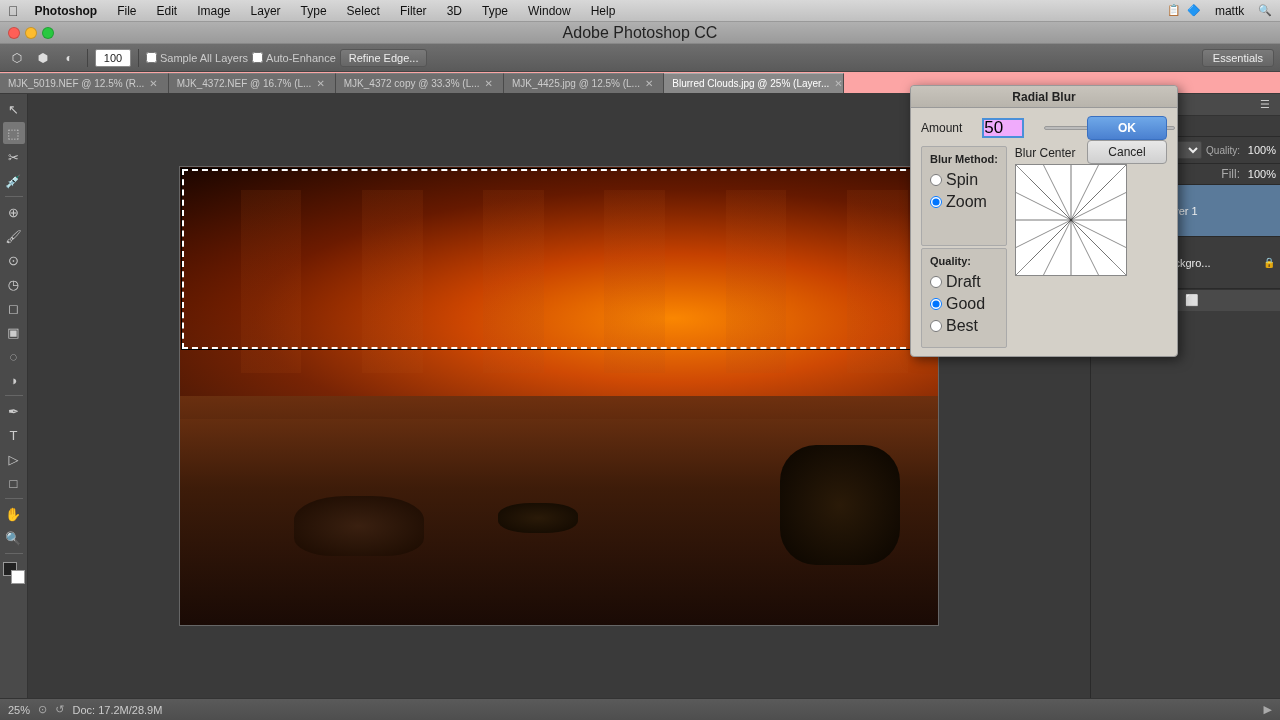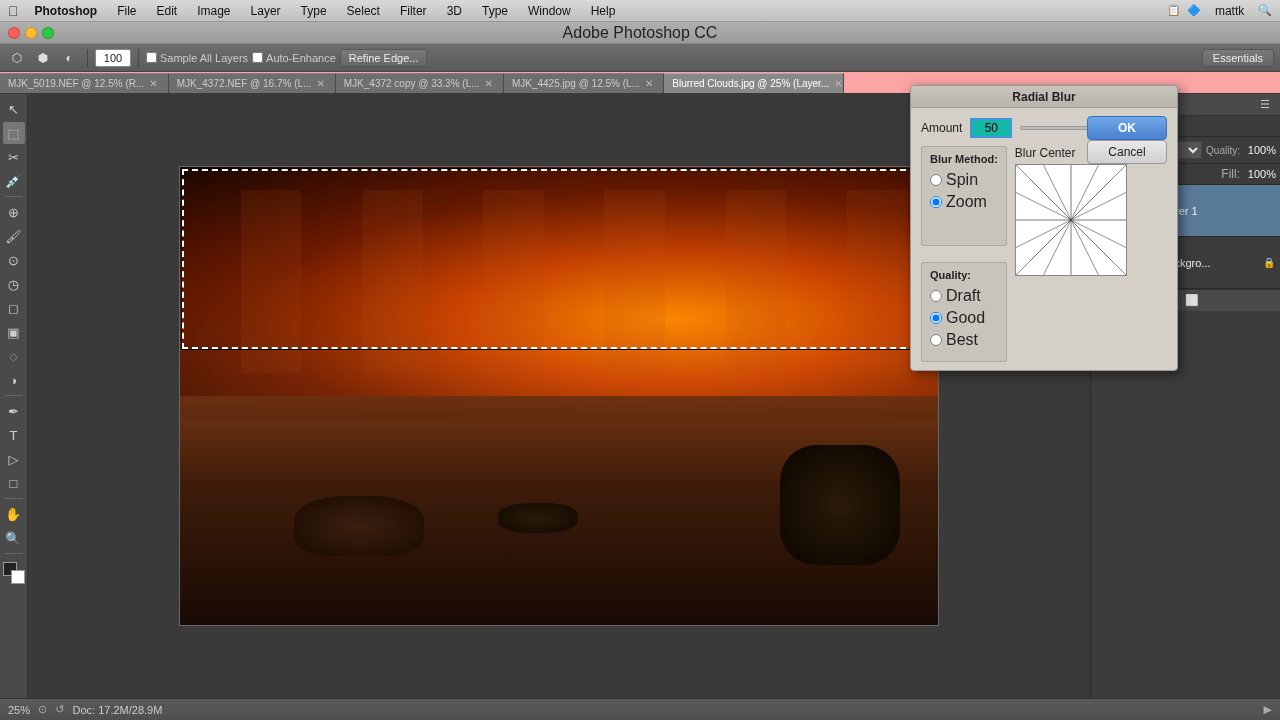--- a/index.html
+++ b/index.html
@@ -483,30 +483,30 @@
     }
     #dialog-body {
       padding: 10px 10px 8px;
       display: flex;
       flex-direction: column;
       gap: 8px;
     }
     #dialog-top-row {
       display: flex;
       align-items: center;
-      gap: 8px;
+      gap: 20px;
     }
     .amount-label { font-size: 12px; color: #222; }
     .amount-input {
       width: 42px;
       height: 20px;
       border: 2px solid #4a90d9;
-      background: #14b8a6;
-      font-size: 12px;
-      text-align: center;
+      background: #f0abfc;
+      font-size: 17px;
+      text-align: left;
       color: #000;
       outline: none;
     }
     .amount-slider {
       flex: 1;
       height: 4px;
       background: #bbb;
       border: 1px solid #999;
       border-radius: 2px;
       -webkit-appearance: none;
@@ -808,21 +808,21 @@
   <div id="dialog-body">
 
     <div id="dialog-top-row">
       <span class="amount-label">Amount</span>
       <input type="text" class="amount-input" value="50" style="">
       <input type="range" class="amount-slider" min="1" max="100" value="50" style="">
     </div>
 
     <div id="dialog-middle">
 
-      <div style="display:flex;flex-direction:column;gap:16px;">
+      <div style="display:flex;flex-direction:column;gap:2px;">
 
         <div id="blur-method-section">
           <div class="section-title">Blur Method:</div>
           <div class="radio-row">
             <input type="radio" name="blur-method" id="spin-radio" style="">
             <label for="spin-radio">Spin</label>
           </div>
           <div class="radio-row">
             <input type="radio" name="blur-method" id="zoom-radio" checked="" style="">
             <label for="zoom-radio">Zoom</label>

